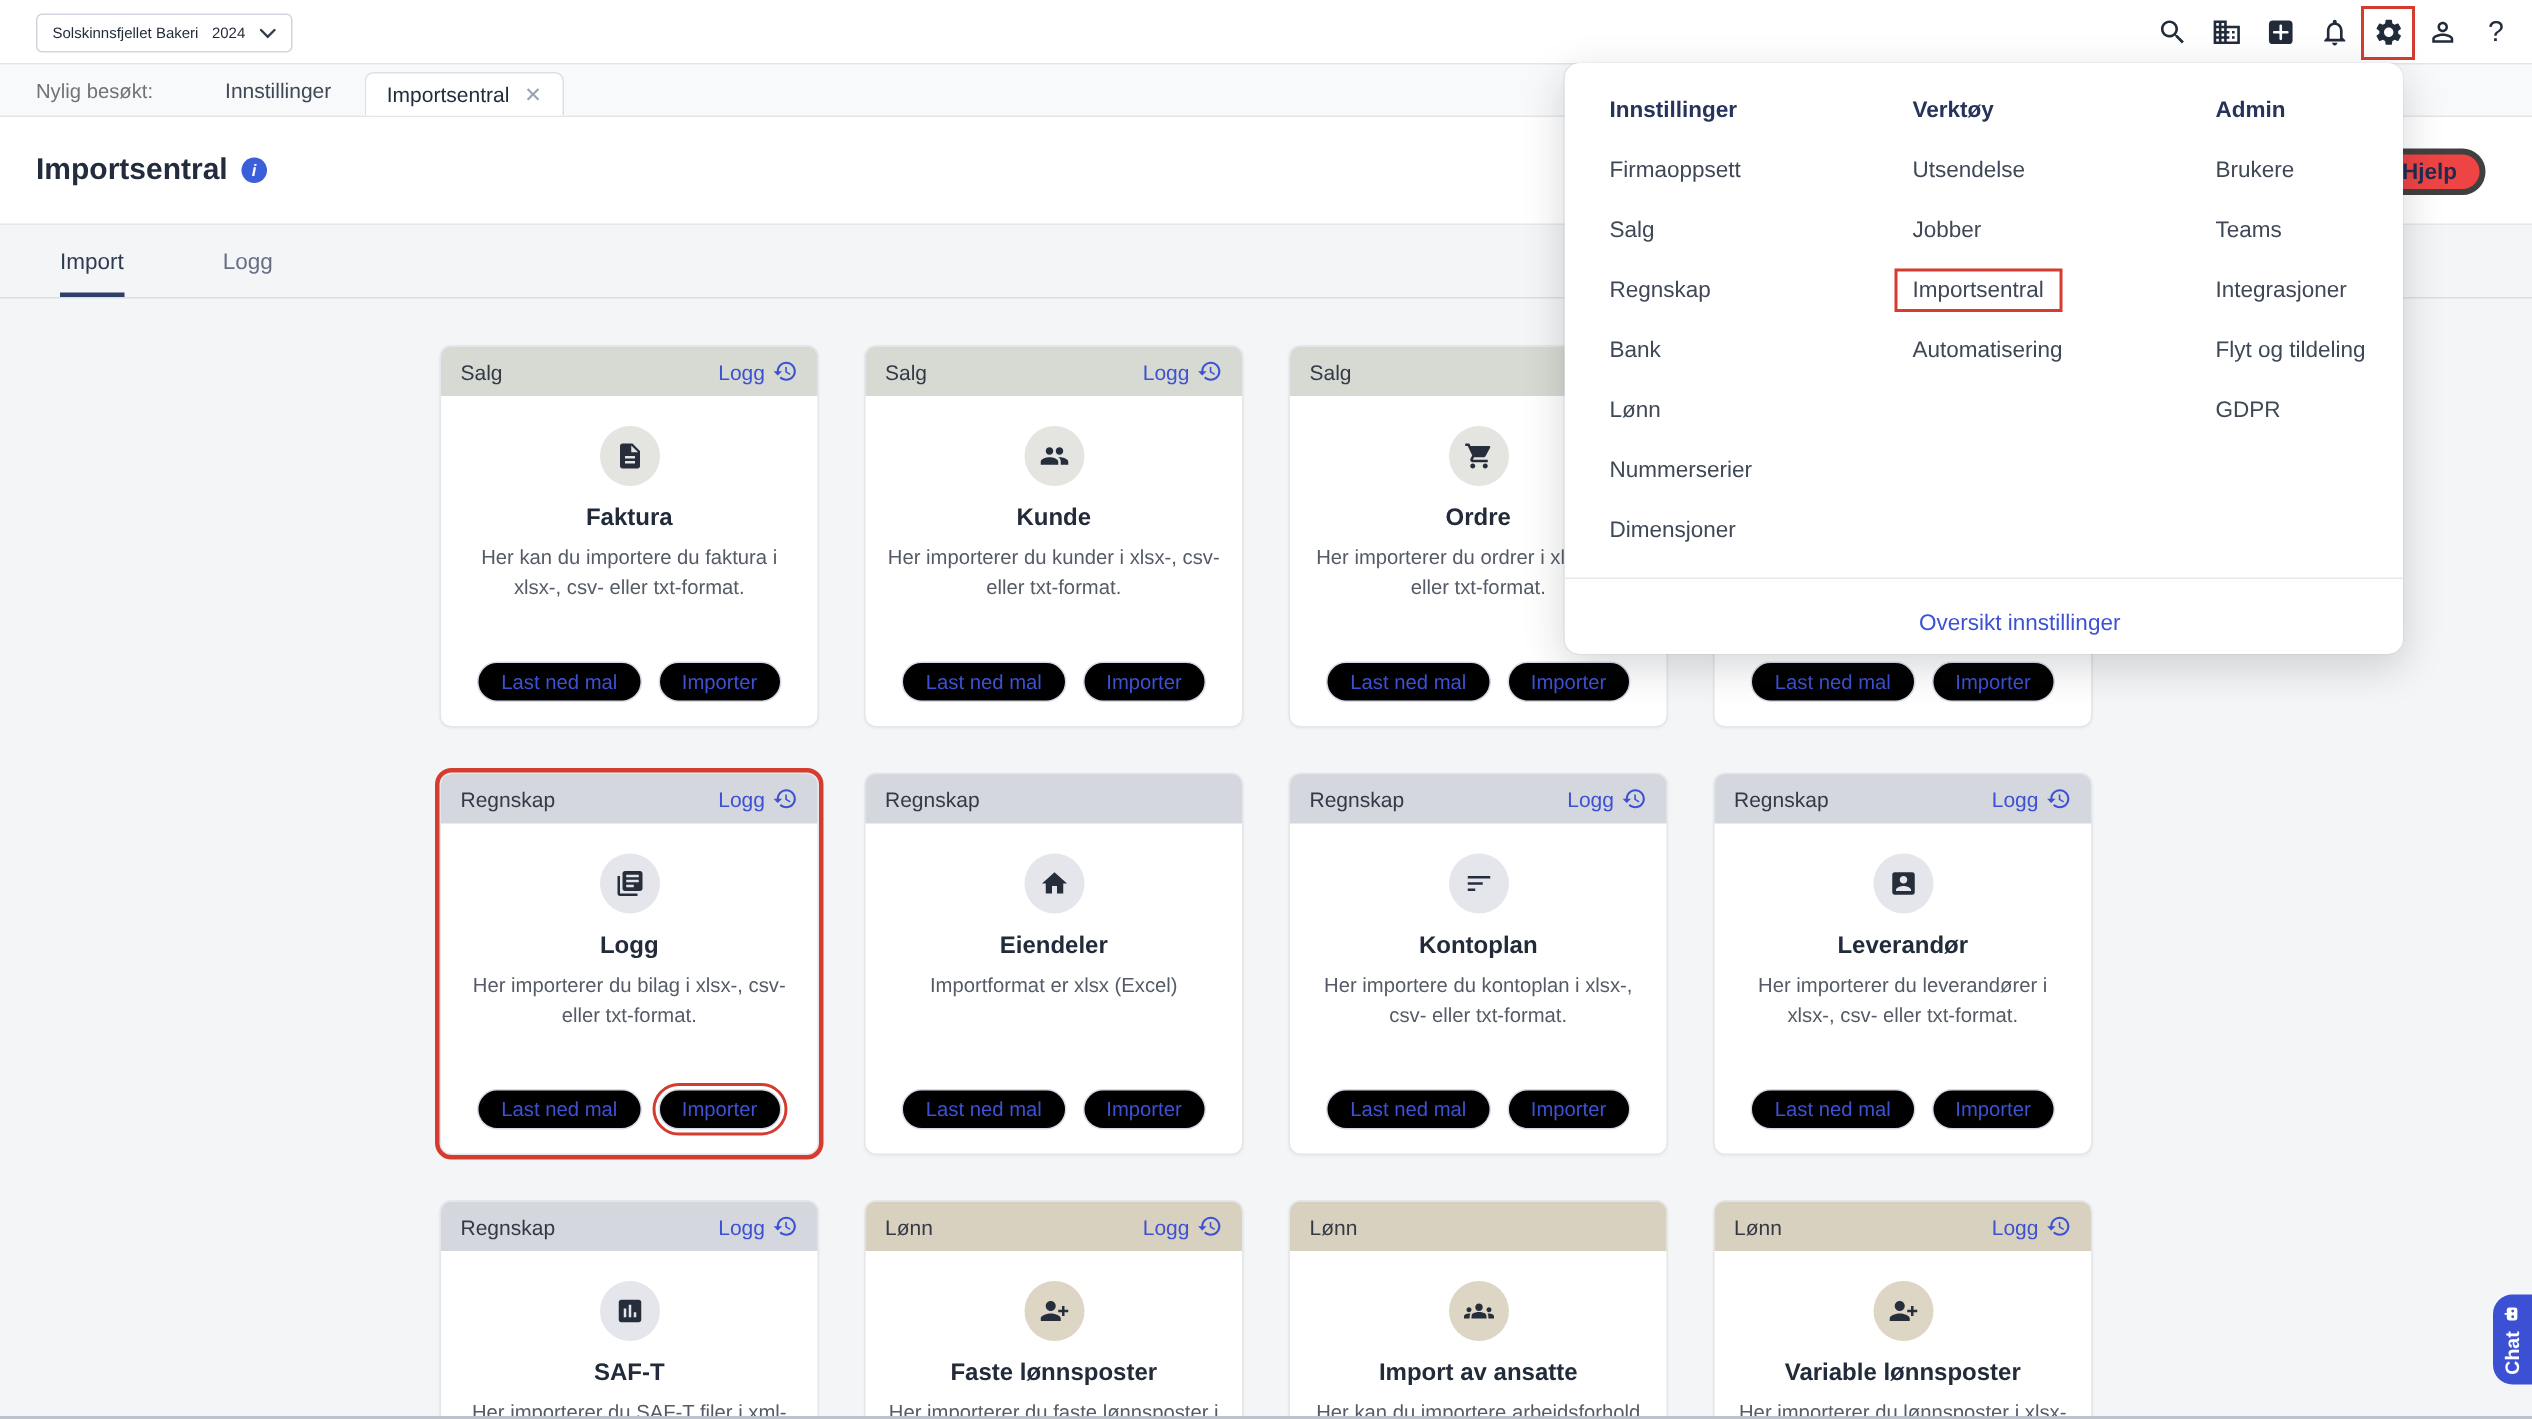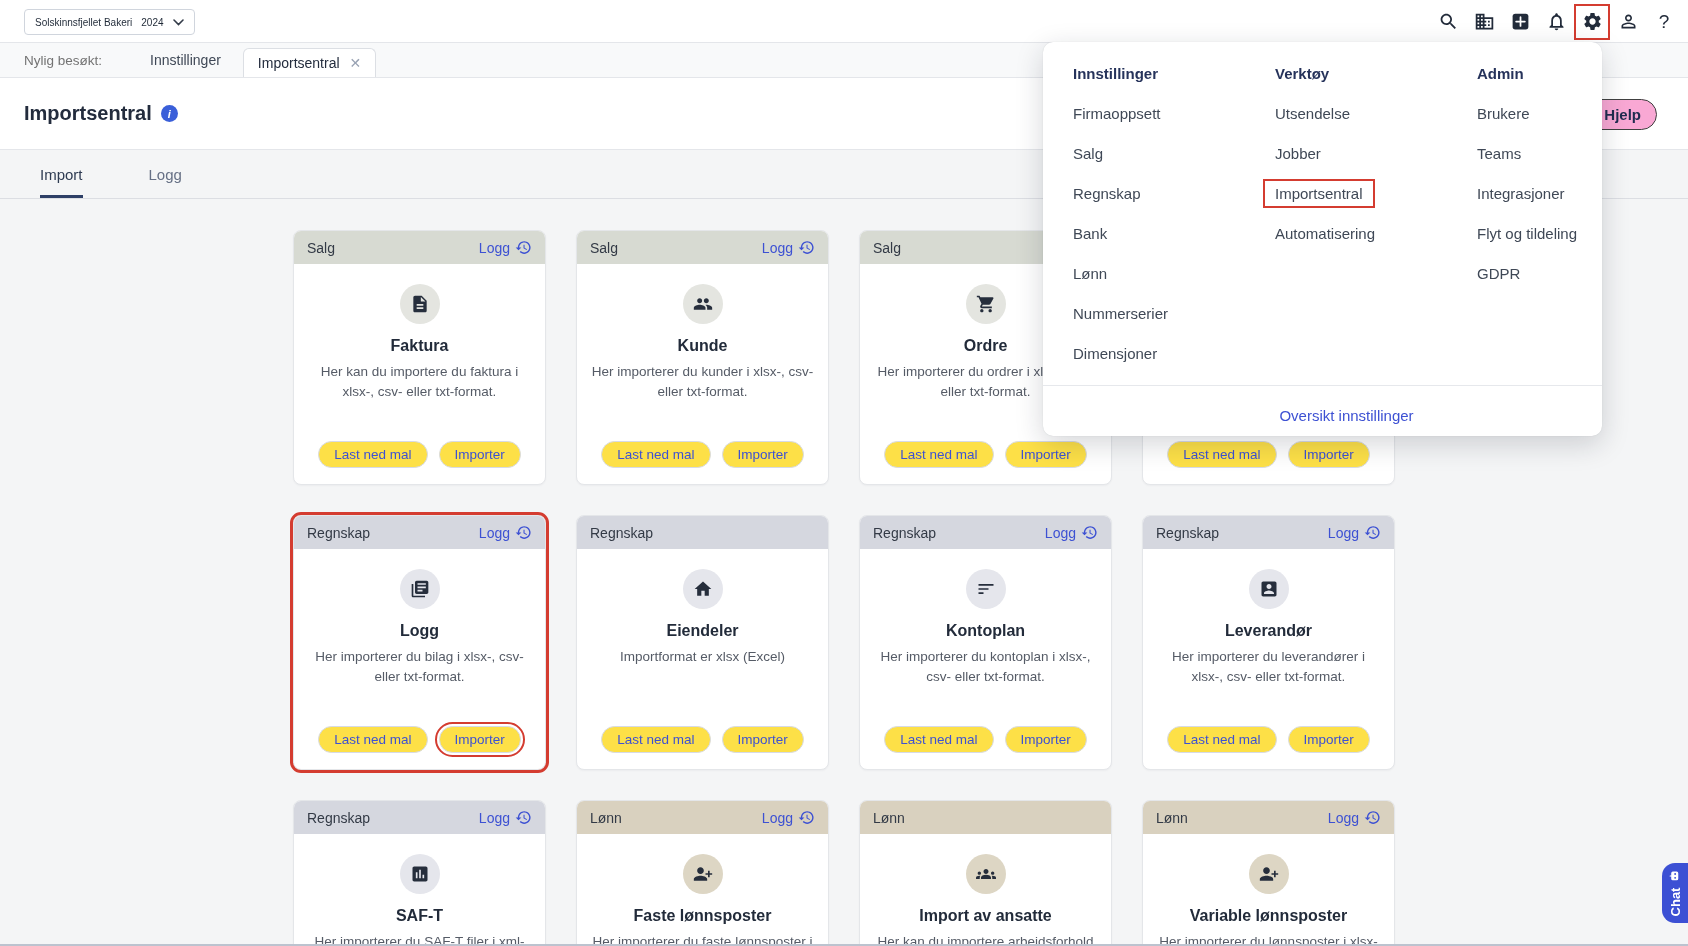--- a/index.html
+++ b/index.html
@@ -40,21 +40,21 @@
   .pageheader { position:absolute; top:78px; left:0; width:100%; height:72px;
     background:#fff; border-bottom:1px solid #e4e6ea; z-index:3; }
   .page-title-row { position:absolute; left:24px; top:24px; display:flex;
     align-items:center; gap:9px; }
   .page-title { font-size:20px; font-weight:bold; color:#232c3d; }
   .info-icon { width:17px; height:17px; border-radius:50%; background:#3a5fd9;
     color:#fff; font-size:11px; font-weight:bold; display:flex;
     align-items:center; justify-content:center; font-style:italic; cursor:pointer; }
   .help-btn { position:absolute; top:99px; right:31px; height:31px; z-index:6;
     display:flex; align-items:center; gap:7px; padding:0 15px 0 9px;
-    background:#f9a8d4; border:1px solid #404040; border-radius:16px;
+    background:#ef4444; border:4px solid #404040; border-radius:16px;
     font-size:15px; font-weight:600; color:#1f2c4f; cursor:pointer; }
   .help-btn svg { width:19px; height:19px; }
   
   .tabrow { position:absolute; top:150px; left:0; width:100%; height:49px;
     border-bottom:1px solid #dcdee3; display:flex; align-items:flex-end;
     padding-left:40px; gap:66px; }
   .tab { font-size:15px; padding-bottom:12px; color:#667085; cursor:pointer;
     border-bottom:3px solid transparent; }
   .tab.active { color:#2e3b52; border-bottom-color:#2e3f66; font-weight:500;margin-top:12px; }
   
@@ -78,21 +78,21 @@
     display:flex; align-items:center; justify-content:center; }
   .theme-salg .icon-circle { background:#e4e5e0; }
   .theme-regnskap .icon-circle { background:#e5e6ec; }
   .theme-lonn .icon-circle { background:#ddd6c4; }
   .icon-circle svg { width:20px; height:20px; fill:#262e3c; }
   .card-title { margin-top:13px; font-size:16px; font-weight:600; color:#222b3a; }
   .card-desc { margin-top:7px; width:228px; text-align:center; font-size:13.5px;
     line-height:20px; color:#555b66; }
   .card-actions { position:absolute; bottom:16px; left:0; right:0;
     display:flex; justify-content:center; gap:11px; }
-  .pill-btn { height:27px; padding:0 15px; background:#fde047;
+  .pill-btn { height:27px; padding:0 15px; background:#000000;
     border:1px solid #d6dae6; border-radius:14px; color:#3d51d3;
     font-size:13.5px; font-weight:500; font-family:inherit; cursor:pointer; }
   .pill-btn.hl { outline:2px solid #d43c30; outline-offset:2px; }
   
   .menu { position:absolute; left:1043px; top:42px; width:559px; height:394px;
     background:#fff; border-radius:10px; z-index:50;
     box-shadow:0 8px 28px rgba(23,28,44,.18), 0 0 1px rgba(23,28,44,.18); }
   .menu-col { position:absolute; top:11px; }
   .menu-col.c1 { left:30px; }
   .menu-col.c2 { left:232px; }
@@ -335,21 +335,21 @@
           </svg>
       </span>
     </div>
     <div class="card-body">
       <div class="icon-circle">
           <svg viewBox="0 0 24 24">
             <path d="M3 18h6v-2H3v2zM3 6v2h18V6H3zm0 7h12v-2H3v2z"></path>
           </svg>
         </div>
       <div class="card-title">Kontoplan</div>
-      <div class="card-desc">Her importerer du kontoplan i xlsx-, csv- eller txt-format.</div>
+      <div class="card-desc">Her importere du kontoplan i xlsx-, csv- eller txt-format.</div>
     </div>
     <div class="card-actions">
       <button class="pill-btn">Last ned mal</button>
       <button class="pill-btn imp">Importer</button>
     </div>
   </div>
     <div class="card theme-regnskap">
     <div class="card-header">
       <span class="card-category">Regnskap</span>
       <span class="card-logg">

